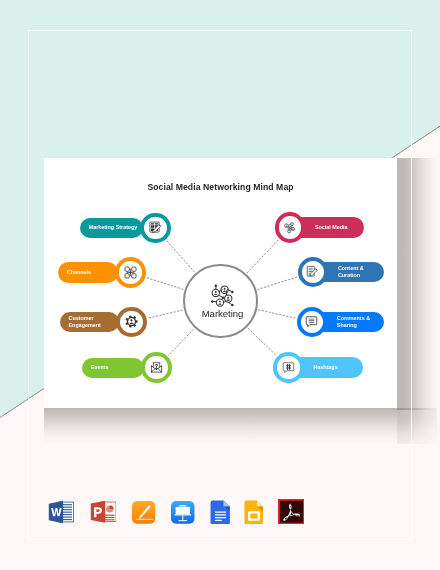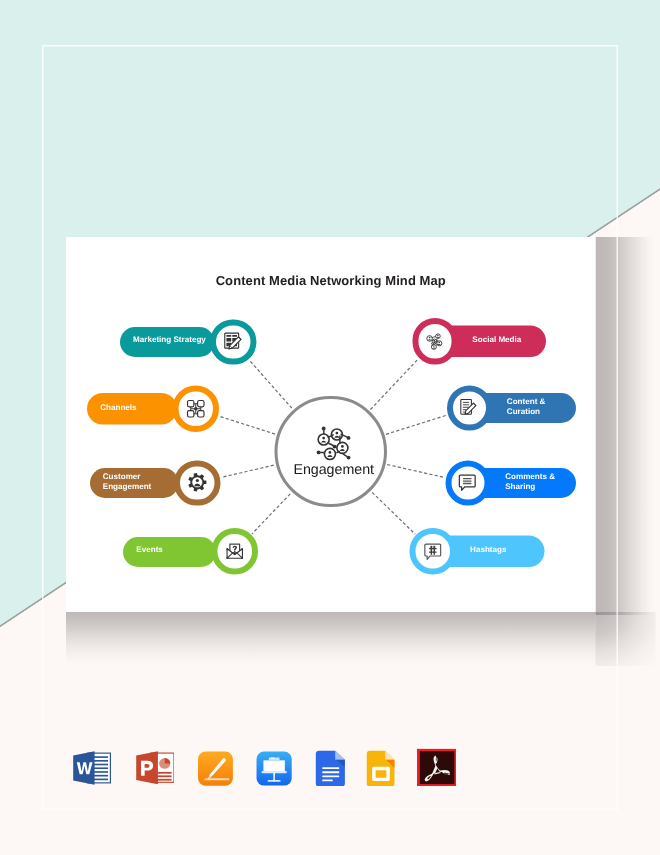--- a/index.html
+++ b/index.html
@@ -42,21 +42,21 @@
 <body>
 
 <div id="root">
   <div class="shadow-right"></div>
   <div class="shadow-bottom"></div>
   <div class="shadow-corner"></div>
   <div class="teal-bg"></div>
   <div class="fold-edge"></div>
   <div class="inner-frame"></div>
   <div class="card">
-    <div class="title">Content Media Networking Mind Map</div>
+    <div class="title">Social Media Networking Mind Map</div>
     <svg class="mm-lines" width="353" height="250" viewBox="0 0 353 250">
         <line x1="150.58" y1="114.15" x2="122.30" y2="82.20" stroke="#6d6e71" stroke-width="0.8" stroke-dasharray="2.1 1.5"></line>
         <line x1="139.34" y1="131.39" x2="102.03" y2="119.46" stroke="#6d6e71" stroke-width="0.8" stroke-dasharray="2.1 1.5"></line>
         <line x1="138.53" y1="152.07" x2="103.57" y2="160.27" stroke="#6d6e71" stroke-width="0.8" stroke-dasharray="2.1 1.5"></line>
         <line x1="149.48" y1="171.24" x2="123.97" y2="197.92" stroke="#6d6e71" stroke-width="0.8" stroke-dasharray="2.1 1.5"></line>
         <line x1="202.96" y1="115.01" x2="234.80" y2="81.34" stroke="#6d6e71" stroke-width="0.8" stroke-dasharray="2.1 1.5"></line>
         <line x1="213.31" y1="131.54" x2="253.45" y2="118.90" stroke="#6d6e71" stroke-width="0.8" stroke-dasharray="2.1 1.5"></line>
         <line x1="214.15" y1="151.71" x2="252.00" y2="160.22" stroke="#6d6e71" stroke-width="0.8" stroke-dasharray="2.1 1.5"></line>
         <line x1="204.12" y1="170.25" x2="232.81" y2="198.14" stroke="#6d6e71" stroke-width="0.8" stroke-dasharray="2.1 1.5"></line>
       </svg>
@@ -141,21 +141,21 @@
           <div class="ring" style="left: 229.2px; top: 194.2px; width: 30.6px; height: 30.6px; border: 4.4px solid rgb(78, 197, 252);">
             <svg width="13.0" height="13.0" viewBox="0 0 48 48" style="position: absolute; left: 4.4px; top: 4.4px;">
               <use href="#ic-hashtag-bubble-icon"></use>
             </svg>
           </div>
         </div>
         <div class="hub" style="left: 139px; top: 105.9px; width: 74.6px; height: 74.6px;">
           <svg width="26.5" height="26.5" viewBox="0 0 48 48" style="position: absolute; left: 23.5px; top: 17.1px;">
             <use href="#ic-network-nodes-icon"></use>
           </svg>
-          <div class="hub-label" style="top: 42.4px; left: 2.2px;">Engagement</div>
+          <div class="hub-label" style="top: 42.4px; left: 2.2px;">Marketing</div>
         </div>
       </div>
   </div>
   <div class="fileicons" id="fileicons">
       <div class="fi" style="left: 48.1px; top: 499.8px; width: 26.4px; height: 24px;">
         <svg width="26.4" height="24" viewBox="0 0 100 92" preserveAspectRatio="none">
           <use href="#ic-microsoft-word-icon"></use>
         </svg>
       </div>
       <div class="fi" style="left: 89.5px; top: 499.8px; width: 26.8px; height: 23.6px;">

